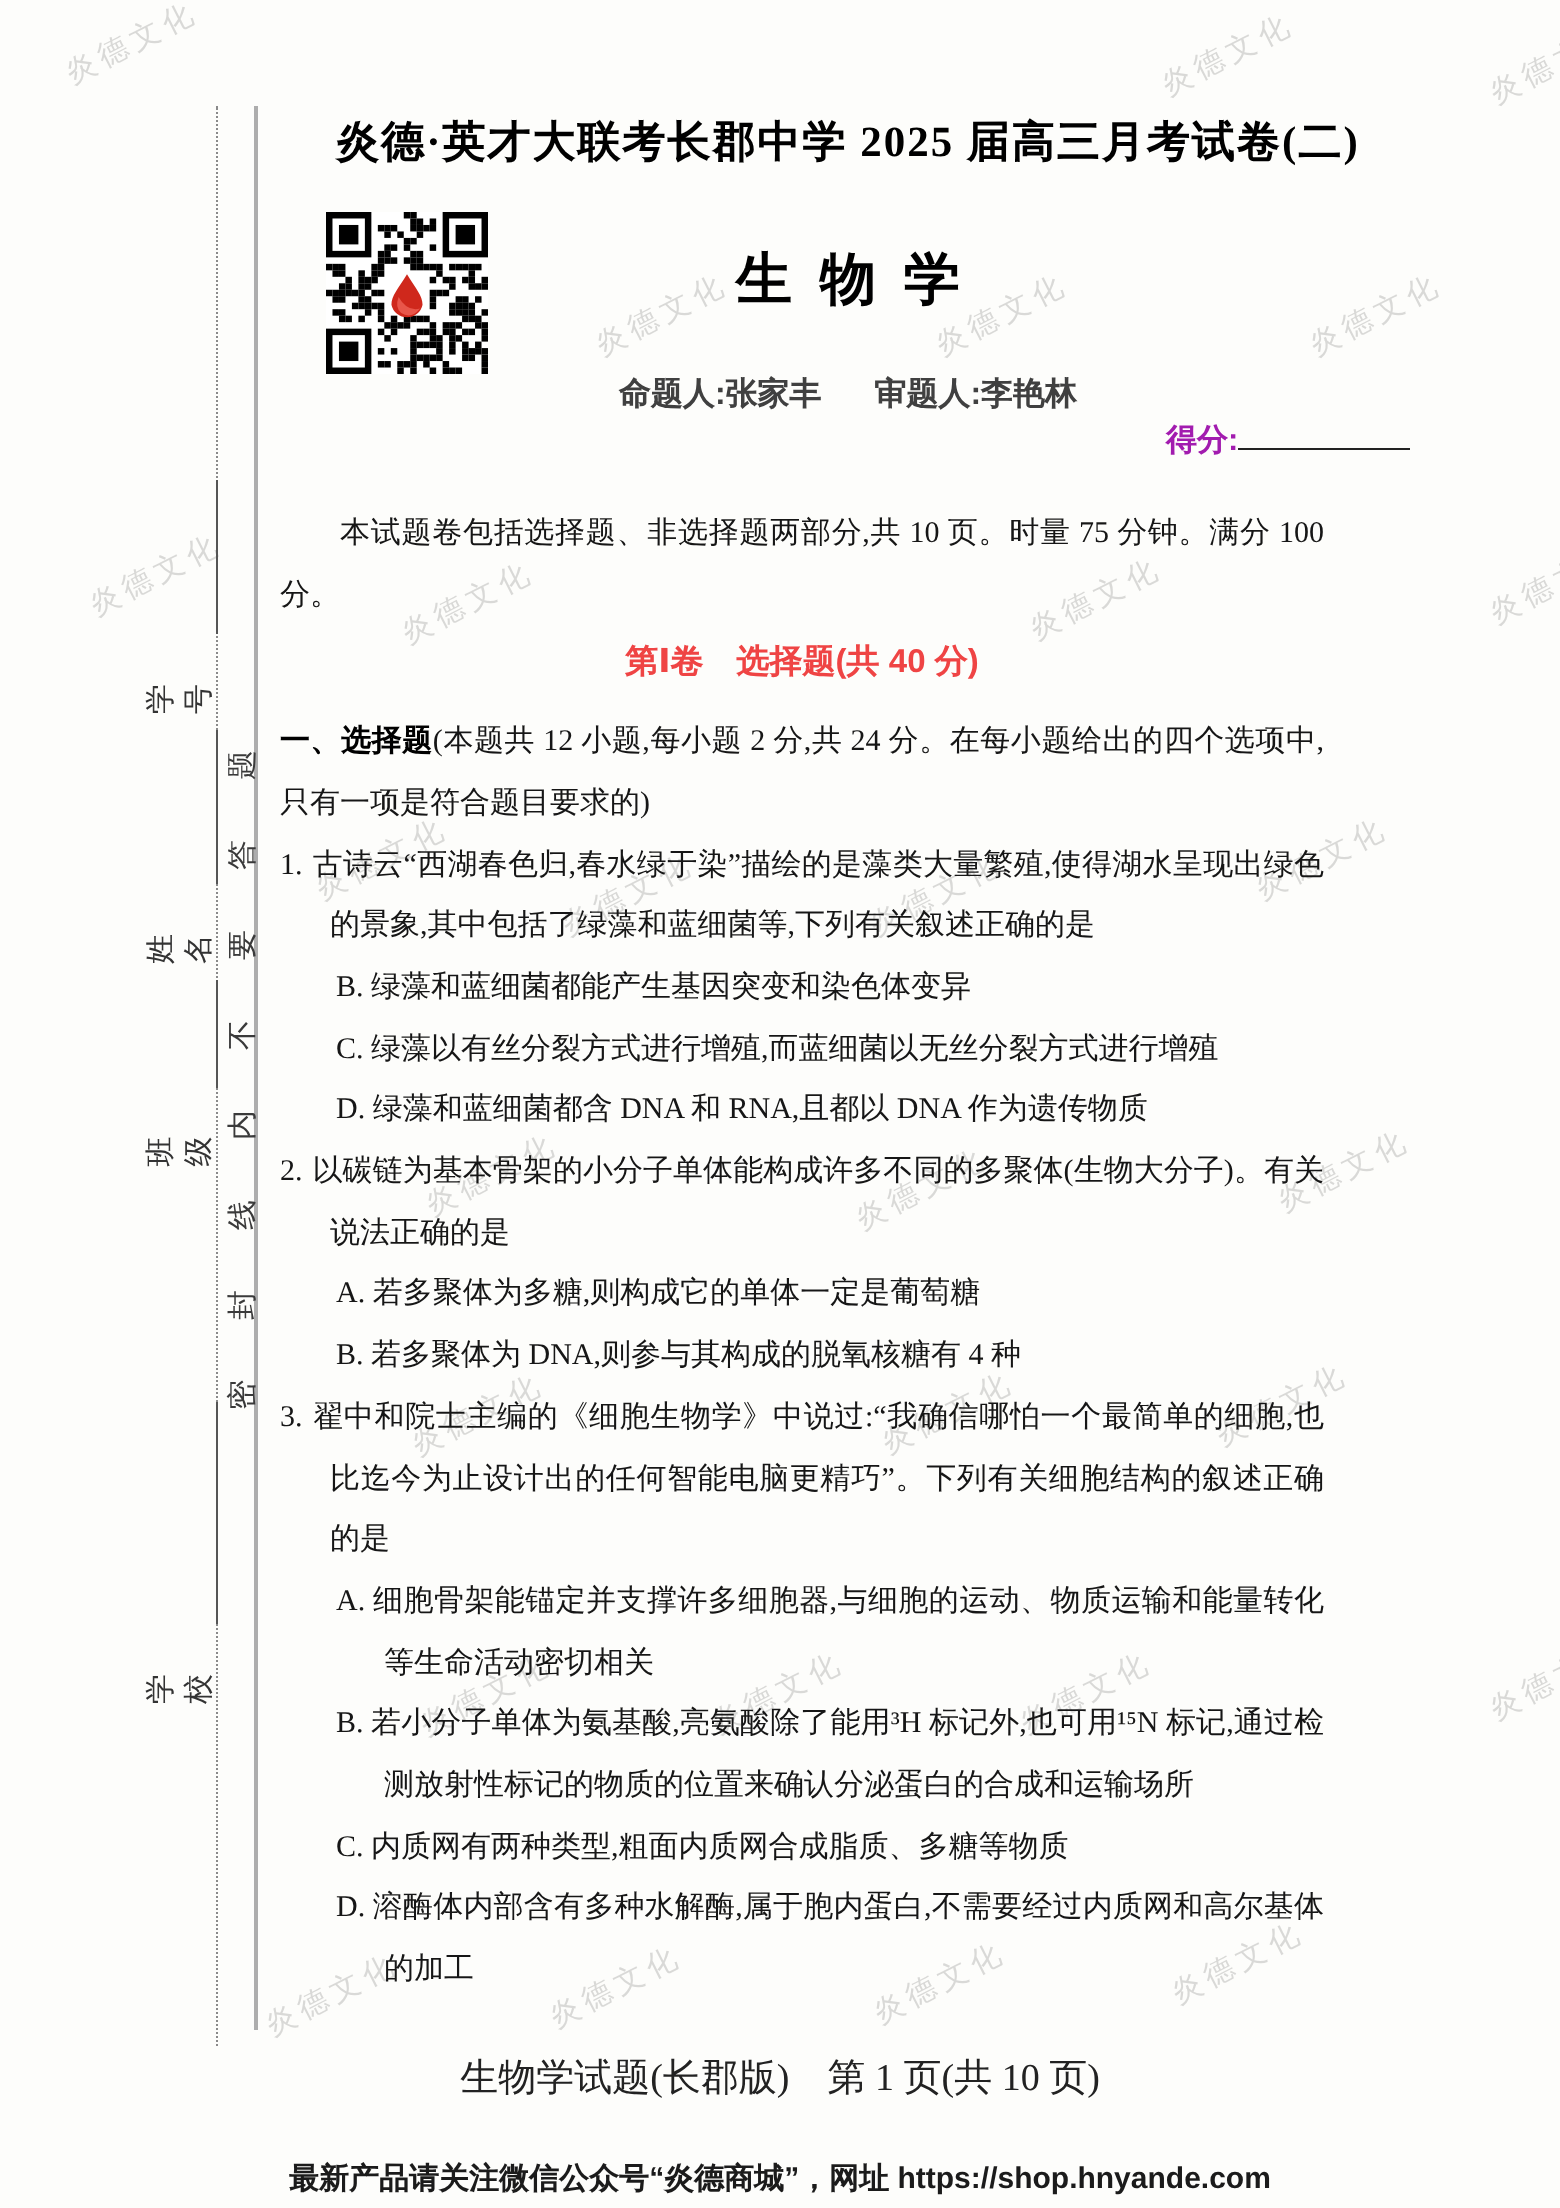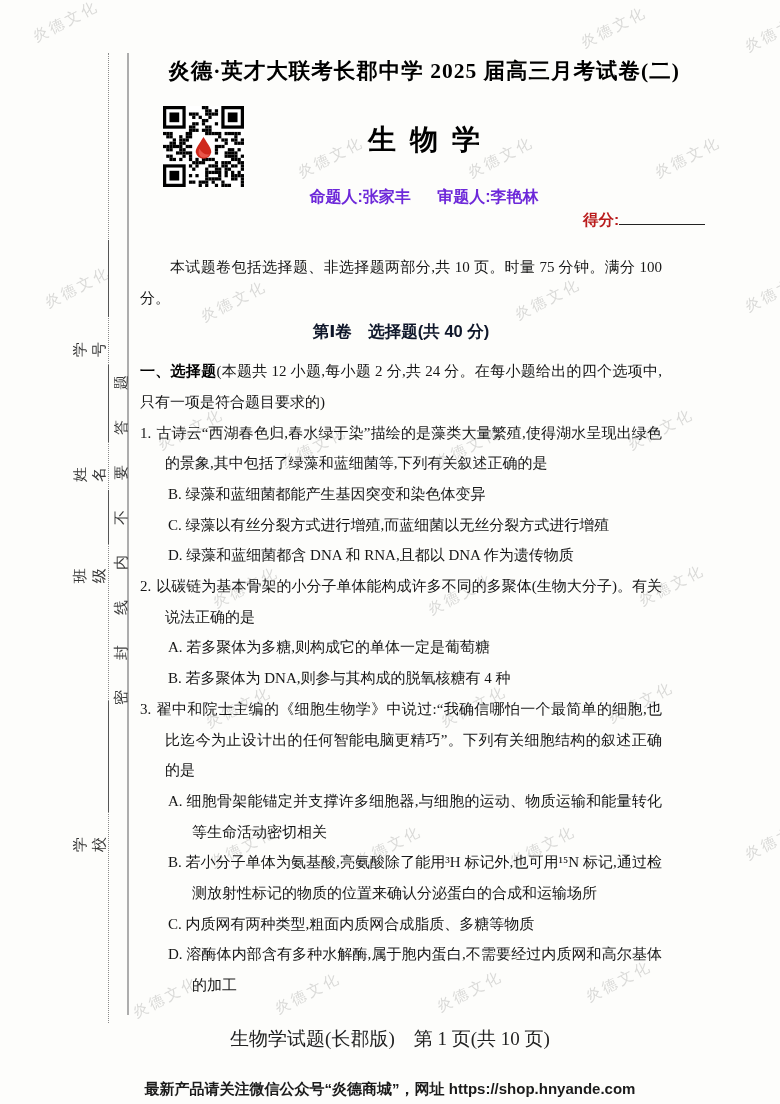--- a/index.html
+++ b/index.html
@@ -29,36 +29,36 @@
     position:absolute;left:-44px;top:524px;width:330px;height:32px;
     transform:rotate(-90deg);display:flex;justify-content:space-between;align-items:center;
     font-size:15px;color:#3a3a3a;
   }
   
   .hdr{position:absolute;left:108px;width:632px;text-align:center;}
   .exam-title{top:56px;font-size:21.5px;font-weight:700;letter-spacing:1px;color:#000;}
   .subject-title{top:121px;font-size:28px;font-weight:700;letter-spacing:14px;text-indent:14px;
     font-family:"Liberation Sans","DejaVu Sans",sans-serif;color:#000;}
   .persons{top:187px;font-size:16px;font-weight:700;
-    font-family:"Liberation Sans","DejaVu Sans",sans-serif;color:#6d28d9;}
+    font-family:"Liberation Sans","DejaVu Sans",sans-serif;color:#404040;}
   .persons span{margin:0 11px;}
   .score-wrap{position:absolute;left:583px;top:209px;font-size:15.5px;font-weight:700;
-    font-family:"Liberation Sans","DejaVu Sans",sans-serif;color:#b91c1c;}
+    font-family:"Liberation Sans","DejaVu Sans",sans-serif;color:#a21caf;}
   .score-blank{display:inline-block;width:86px;height:15px;border-bottom:1.5px solid #222;}
   .qr{position:absolute;left:163px;top:106px;width:81px;height:81px;}
   
   .paper-body{
     position:absolute;left:140px;top:252px;width:522px;
     font-size:15px;line-height:30.7px;text-align:justify;
   }
   .paper-body p{margin:0;}
   .intro{text-indent:30px;}
   .part-heading{
     text-align:center;font-weight:700;font-size:16.5px;margin:3px 0 9px 0 !important;
-    font-family:"Liberation Sans","DejaVu Sans",sans-serif;text-indent:0;color:#0f172a;
+    font-family:"Liberation Sans","DejaVu Sans",sans-serif;text-indent:0;color:#ef4444;
   }
   .section-lead .sec-label{font-weight:700;font-family:"Liberation Sans","DejaVu Sans",sans-serif;color:#000;}
   .stem{padding-left:25px;text-indent:-25px;}
   .stem .qnum{margin-right:5px;}
   .opt{padding-left:52px;text-indent:-24px;}
   
   .page-footer{position:absolute;left:0;top:1026px;width:780px;text-align:center;
     font-size:19px;color:#222;}
   .promo{position:absolute;left:0;top:1080px;width:780px;text-align:center;
     font-size:15px;font-weight:600;color:#1b1b1b;

